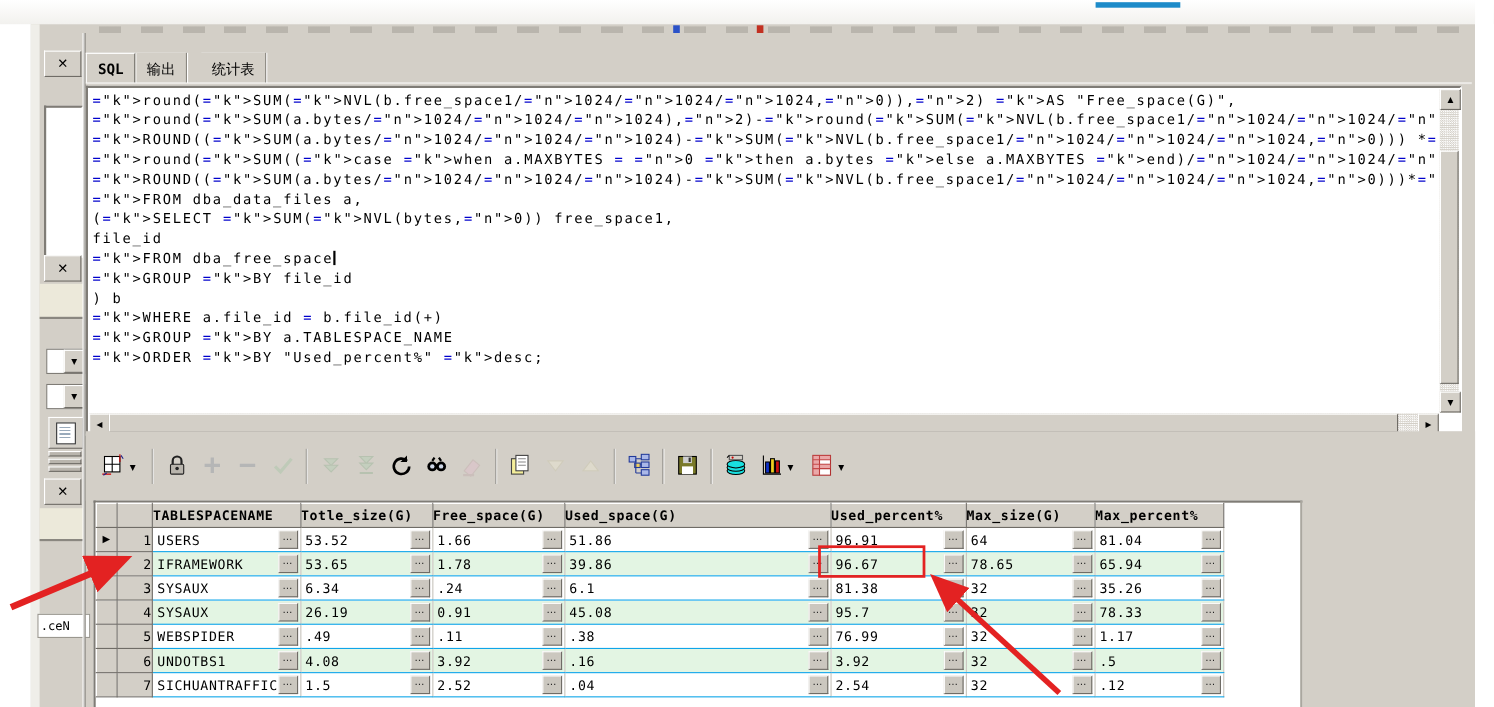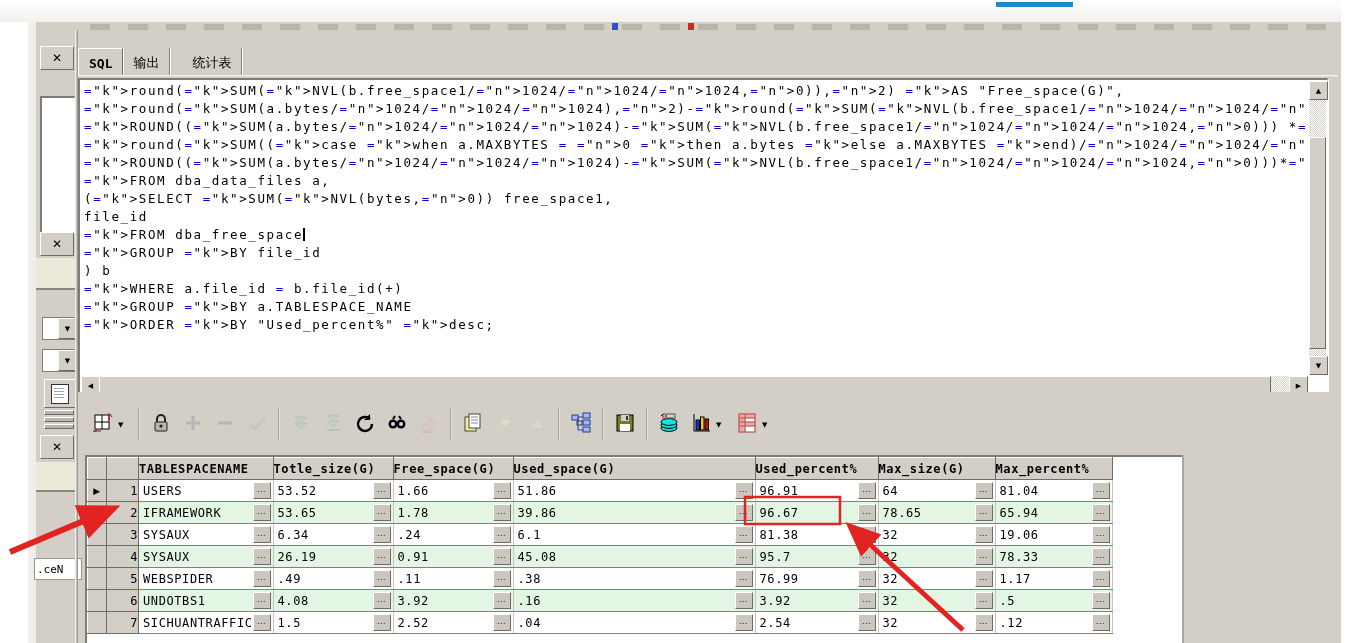--- a/index.html
+++ b/index.html
@@ -468,21 +468,21 @@
               </div>
             </td>
             <td class="val">
               <div class="cellflex">
                 <span>32</span>
                 <span class="cell-dots">…</span>
               </div>
             </td>
             <td class="val">
               <div class="cellflex">
-                <span>19.06</span>
+                <span>35.26</span>
                 <span class="cell-dots">…</span>
               </div>
             </td>
           </tr>
           <tr class="alt">
             <td class="ind"></td>
             <td class="rnum">4</td>
             <td class="val">
               <div class="cellflex">
                 <span>SYSAUX</span>

